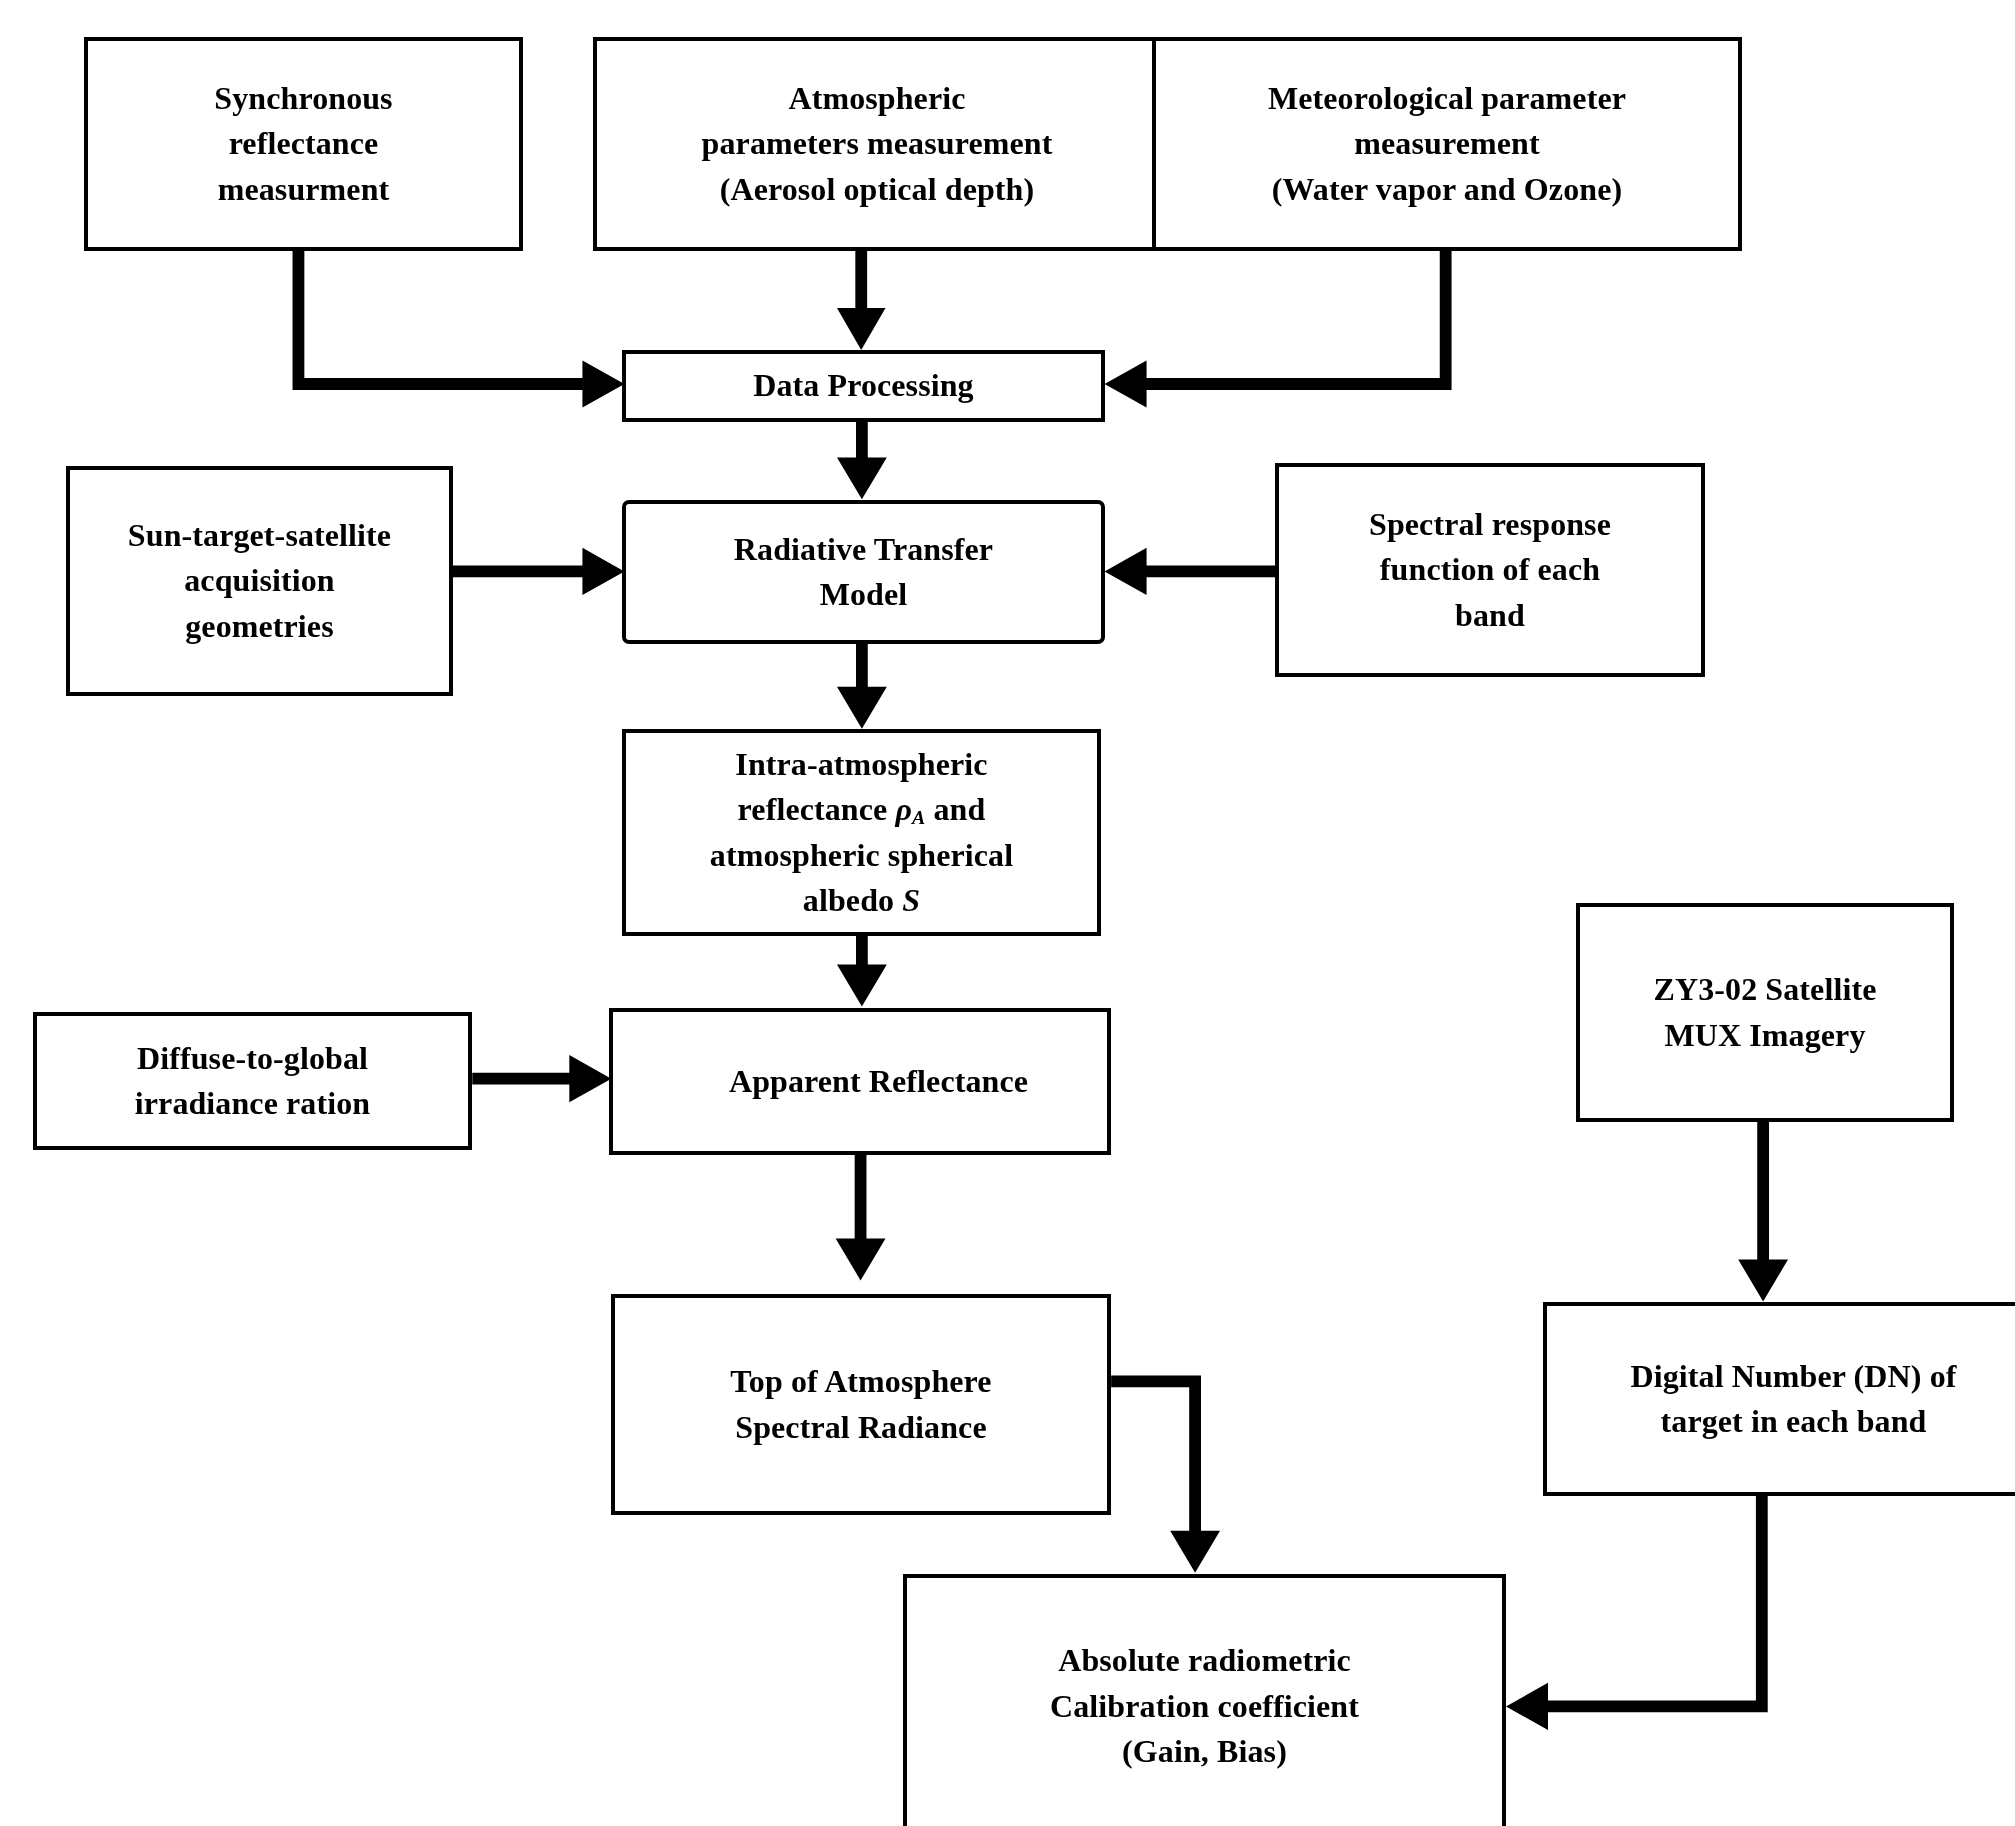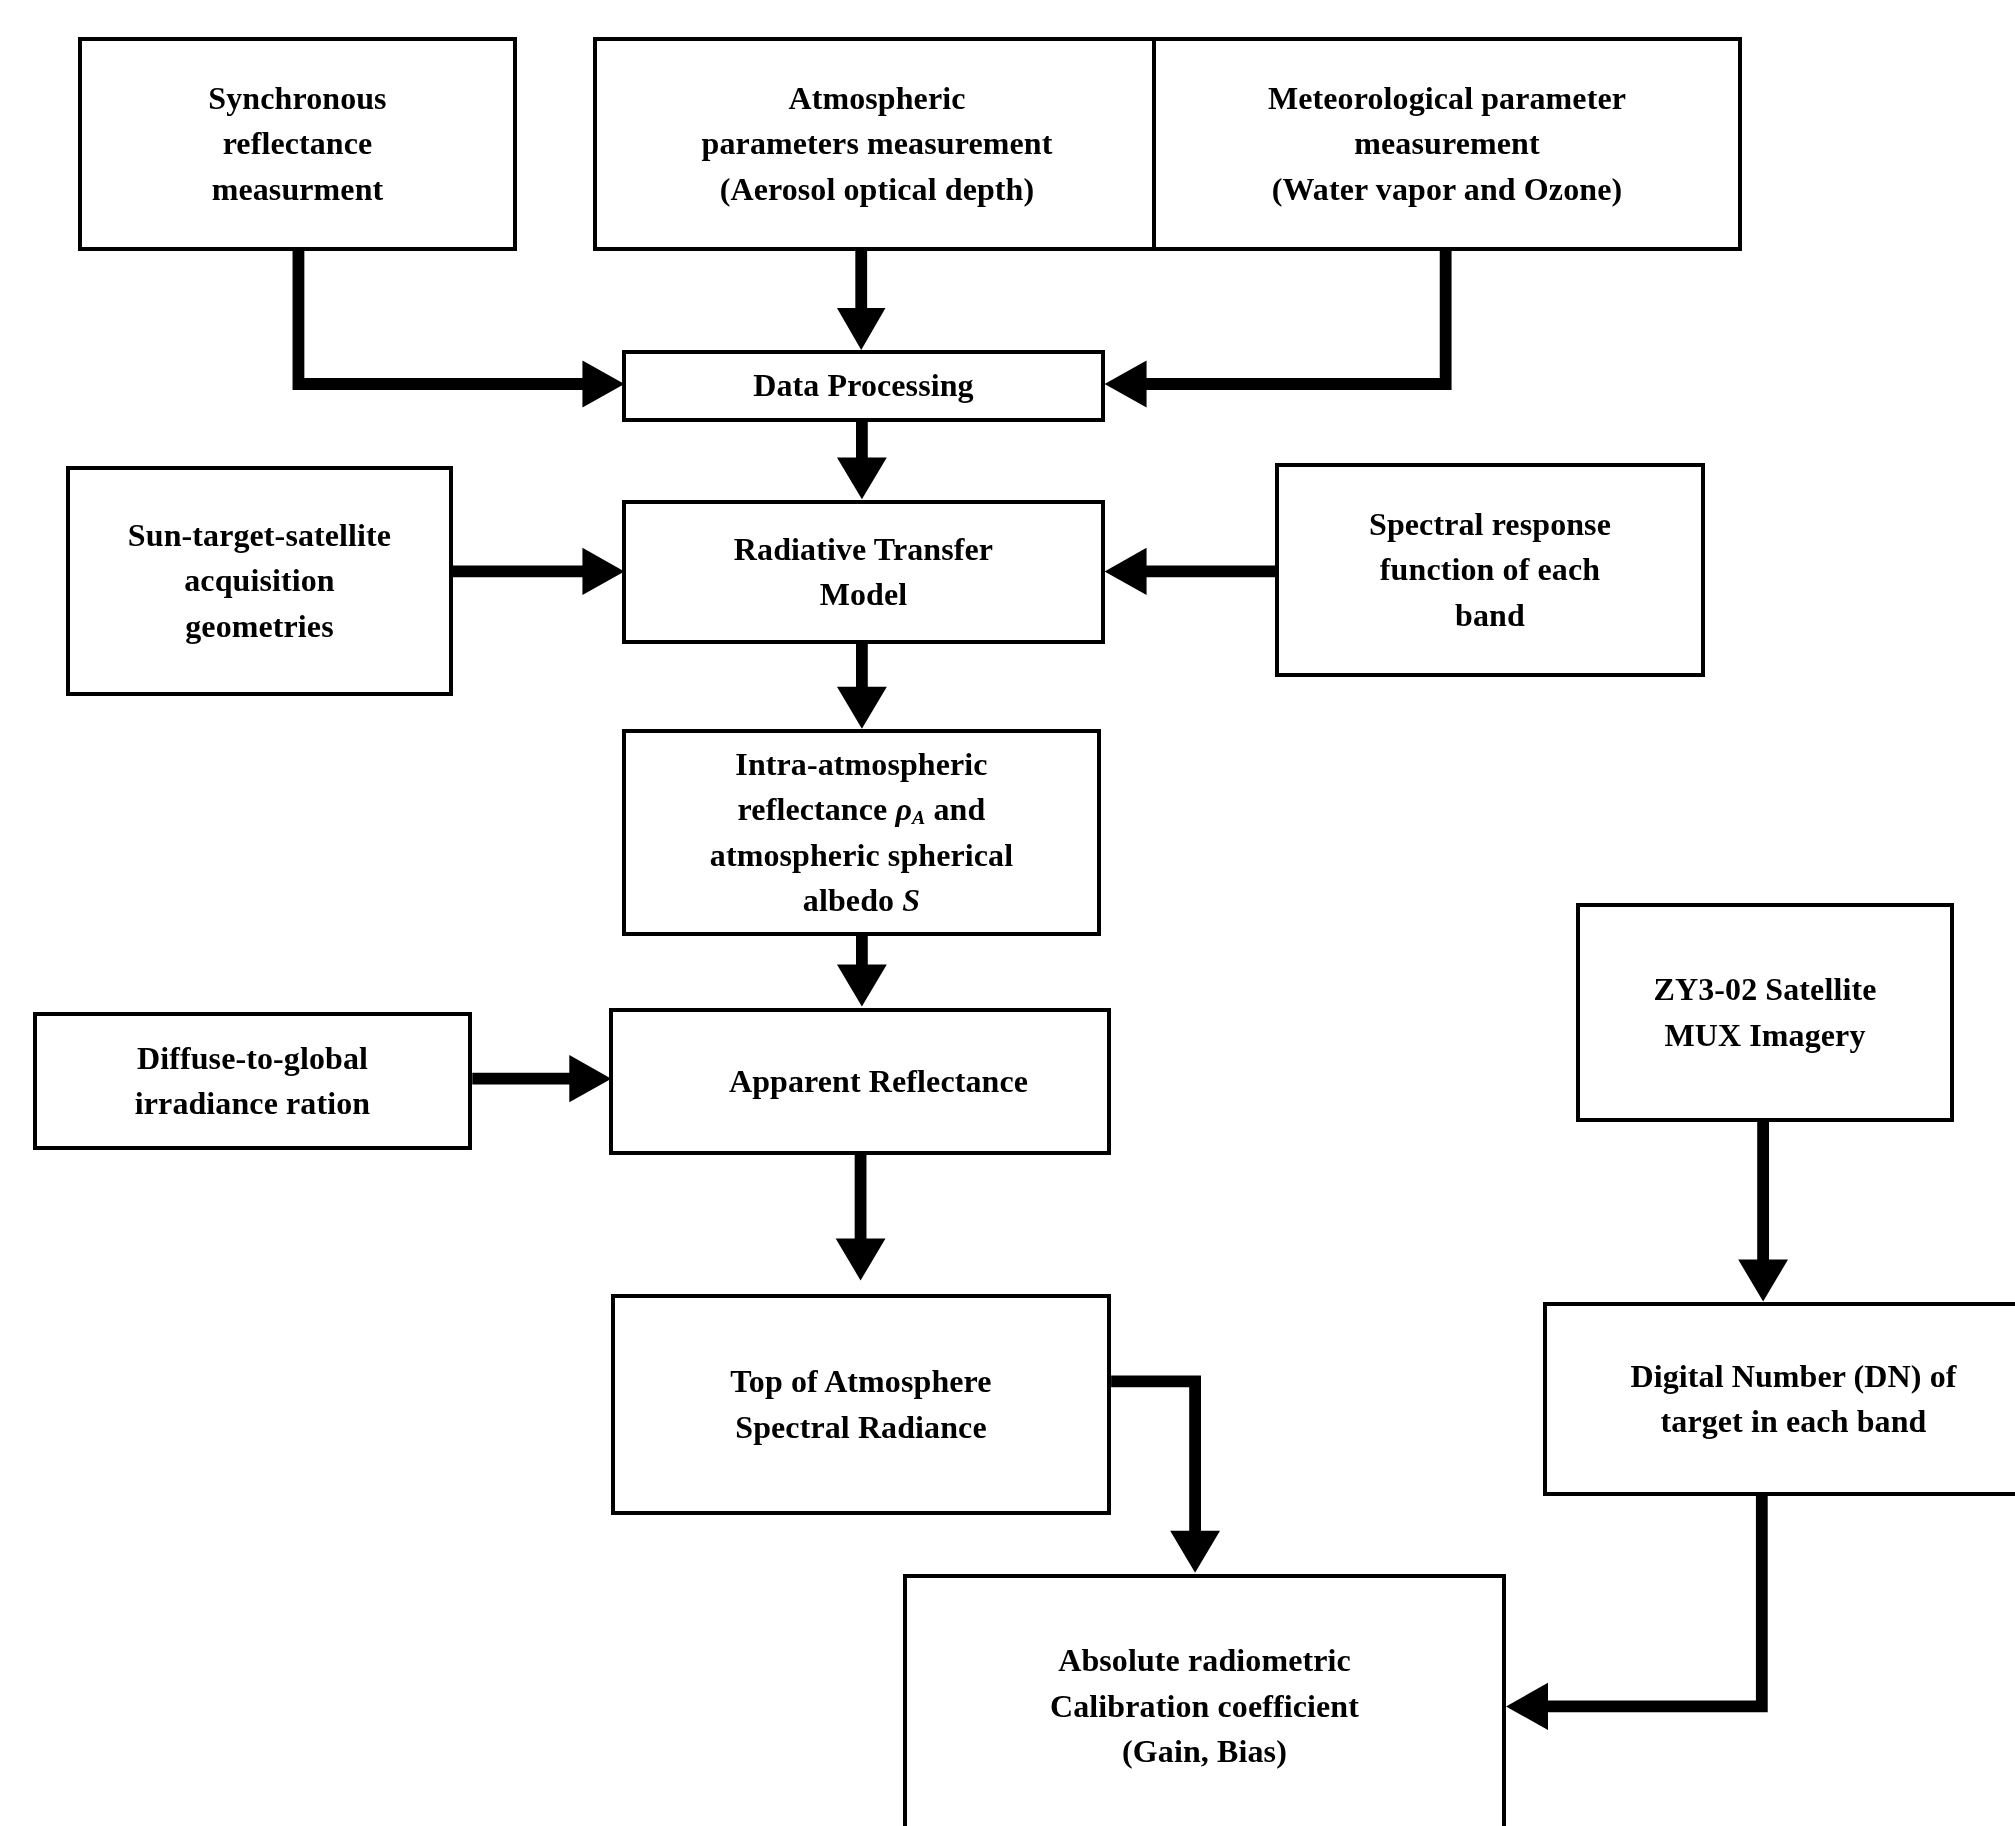--- a/index.html
+++ b/index.html
@@ -126,21 +126,21 @@
       <path d="M 847 1054 L 911 1054 L 911 1176" fill="none" stroke="#000" stroke-width="9"></path>
       <path d="M 911 1200 L 892 1168 L 930 1168 Z" fill="#000"></path>
     </g>
 
     <g>
       <path d="M 1343 1141 L 1343 1302 L 1172 1302" fill="none" stroke="#000" stroke-width="9"></path>
       <path d="M 1148 1302 L 1180 1284 L 1180 1320 Z" fill="#000"></path>
     </g>
   </svg>
 
-  <div class="node" style="left:78px; top:37px; width:439px; height:214px;align-items:center;">
+  <div class="node" style="left:84px; top:37px; width:439px; height:214px;align-items:center;">
     <span class="txt">Synchronous
 reflectance
 measurment</span>
   </div>
 
   <div class="node" style="left:593px; top:37px; width:568px; height:214px;align-items:center;">
     <span class="txt">Atmospheric
 parameters measurement
 (Aerosol optical depth)</span>
   </div>
@@ -154,21 +154,21 @@
   <div class="node" style="left:622px; top:350px; width:483px; height:72px;">
     <span class="txt">Data Processing</span>
   </div>
 
   <div class="node" style="left:66px; top:466px; width:387px; height:230px;">
     <span class="txt">Sun-target-satellite
 acquisition
 geometries</span>
   </div>
 
-  <div class="node" style="left:622px; top:500px; width:483px; height:144px;">
+  <div class="node" style="left:622px; top:500px; width:483px; height:144px;border-radius:7px;">
     <span class="txt">Radiative Transfer
 Model</span>
   </div>
 
   <div class="node" style="left:1275px; top:463px; width:430px; height:214px;">
     <span class="txt">Spectral response
 function of each
 band</span>
   </div>
 

